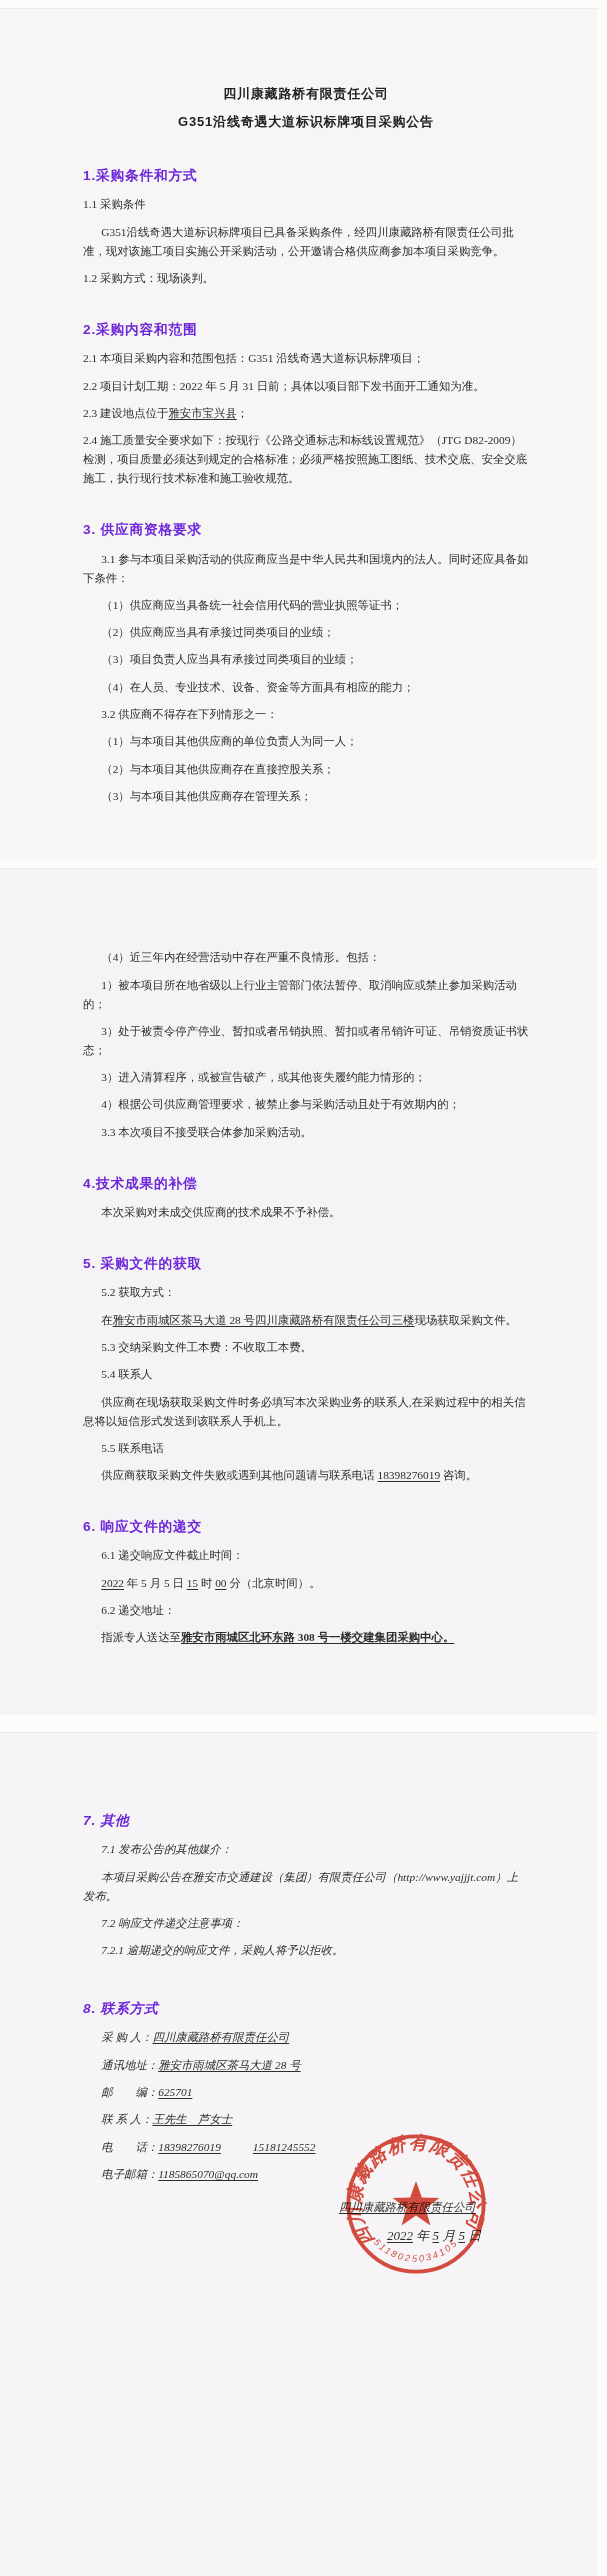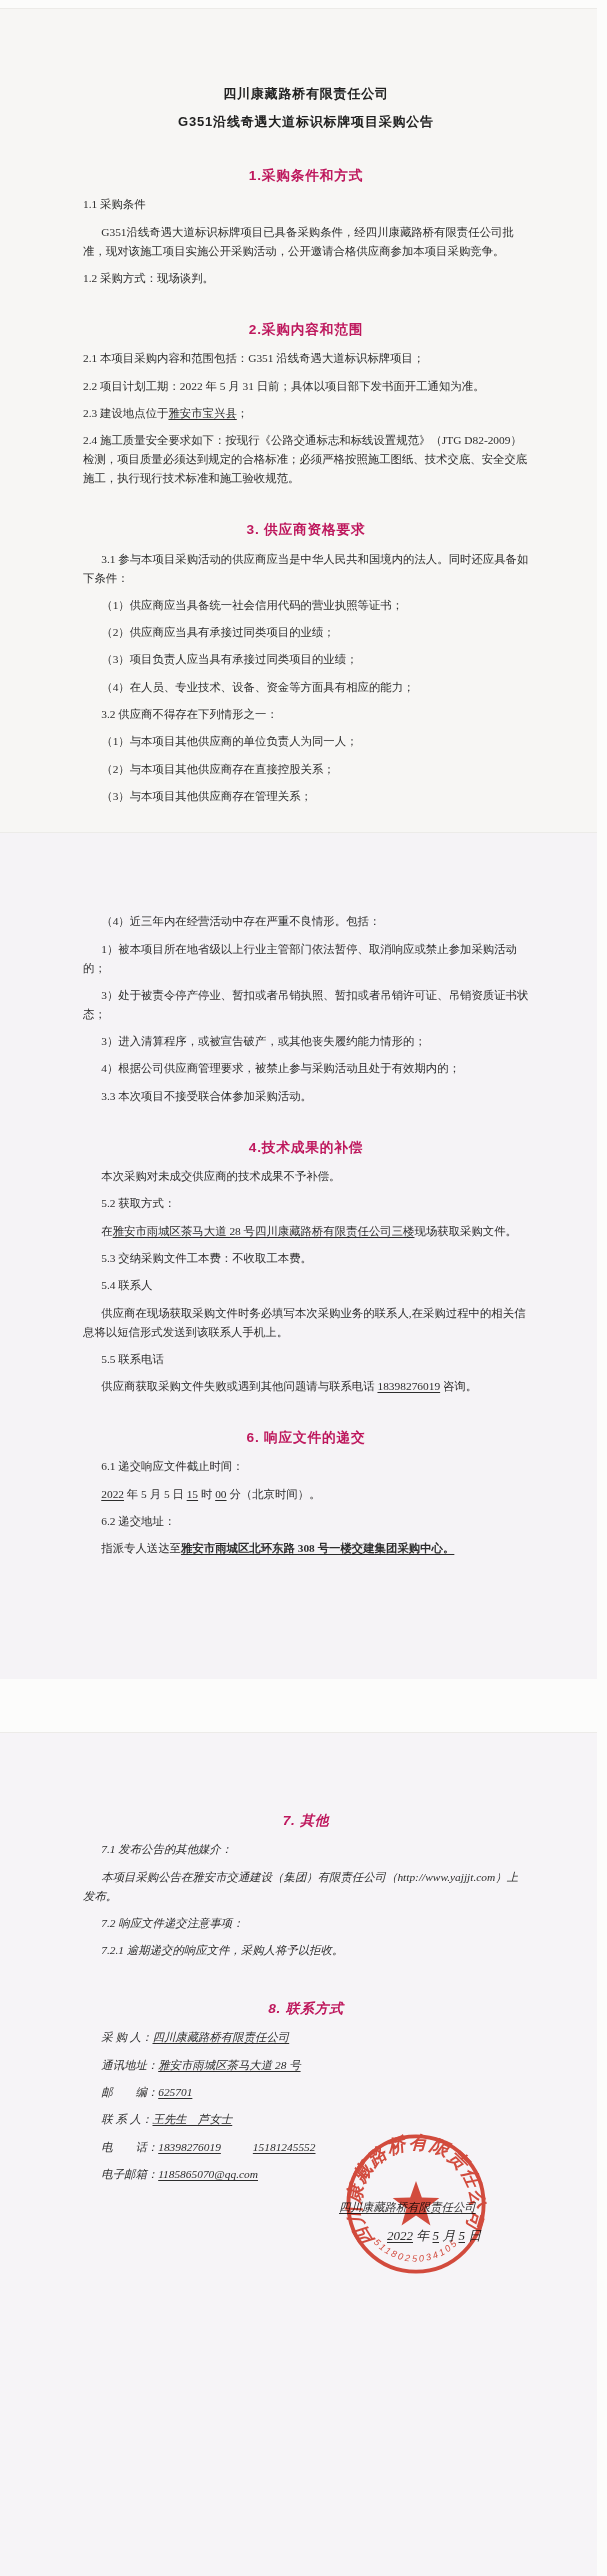--- a/index.html
+++ b/index.html
@@ -4,31 +4,31 @@
 <style>
   html,body{margin:0;padding:0}
   body{
     width:607px;height:2576px;position:relative;overflow:hidden;
     background:#fcfcfb;
     font-family:"Liberation Serif","DejaVu Serif",serif;
     color:#2d2d2d;
   }
   .page{position:absolute;left:0;width:597px;border-top:0.8px solid #ecebe8;}
   #page1{top:7.6px;height:850px;background:#f7f6f4;}
-  #page2{top:832px;height:846px;background:#f5f3f6;}
+  #page2{top:868px;height:846px;background:#f5f3f6;}
   #page3{top:1732px;height:844px;background:#f6f4f7;position:absolute;font-style:italic;}
   .content{margin-left:83px;width:446px;}
   #page1 .content{padding-top:73px;}
   #page2 .content{padding-top:71px;}
   #page3 .content{padding-top:76px;}
   .t{font-family:"Liberation Sans","DejaVu Sans",sans-serif;font-weight:bold;
      font-size:13px;line-height:24px;text-align:center;letter-spacing:0.8px;color:#222;margin:0;}
   .t2{margin-top:4.6px;}
   .h{font-family:"Liberation Sans","DejaVu Sans",sans-serif;font-weight:bold;
-     font-size:13.7px;line-height:23px;letter-spacing:0.8px;color:#be185d;margin:30px 0 0;text-align:center;}
+     font-size:13.7px;line-height:23px;letter-spacing:0.8px;color:#6d28d9;margin:30px 0 0;}
   .h.first{margin-top:0;}
   .h.mt30{margin-top:37px;}
   .b{font-size:11.4px;line-height:19px;margin:8.3px 0 0;}
   .ind{text-indent:1.6em;}
   .u{text-decoration:underline;text-underline-offset:2.3px;}
   .bu{font-weight:bold;text-decoration:underline;text-underline-offset:2.3px;}
   .ml{margin-left:32px;}
   .sig-company{position:absolute;left:339px;top:454px;font-size:11.4px;line-height:19px;}
   .sig-date{position:absolute;left:387px;top:480px;font-size:13px;line-height:19px;}
   .stamp{position:absolute;left:343px;top:398px;width:146px;height:146px;
@@ -71,20 +71,21 @@
     <p class="b ind">（4）近三年内在经营活动中存在严重不良情形。包括：</p>
     <p class="b ind">1）被本项目所在地省级以上行业主管部门依法暂停、取消响应或禁止参加采购活动的；</p>
     <p class="b ind">3）处于被责令停产停业、暂扣或者吊销执照、暂扣或者吊销许可证、吊销资质证书状态；</p>
     <p class="b ind">3）进入清算程序，或被宣告破产，或其他丧失履约能力情形的；</p>
     <p class="b ind">4）根据公司供应商管理要求，被禁止参与采购活动且处于有效期内的；</p>
     <p class="b ind">3.3 本次项目不接受联合体参加采购活动。</p>
 
     <p class="h">4.技术成果的补偿</p>
     <p class="b ind">本次采购对未成交供应商的技术成果不予补偿。</p>
 
+    <p class="h">5. 采购文件的获取</p>
     <p class="b ind">5.2 获取方式：</p>
     <p class="b ind"><span>在</span><span class="u">雅安市雨城区茶马大道 28 号四川康藏路桥有限责任公司三楼</span><span>现场获取采购文件。</span></p>
     <p class="b ind">5.3 交纳采购文件工本费：不收取工本费。</p>
     <p class="b ind">5.4 联系人</p>
     <p class="b ind">供应商在现场获取采购文件时务必填写本次采购业务的联系人,在采购过程中的相关信息将以短信形式发送到该联系人手机上。</p>
     <p class="b ind">5.5 联系电话</p>
     <p class="b ind"><span>供应商获取采购文件失败或遇到其他问题请与联系电话 </span><span class="u">18398276019</span><span> 咨询。</span></p>
 
     <p class="h">6. 响应文件的递交</p>
     <p class="b ind">6.1 递交响应文件截止时间：</p>

